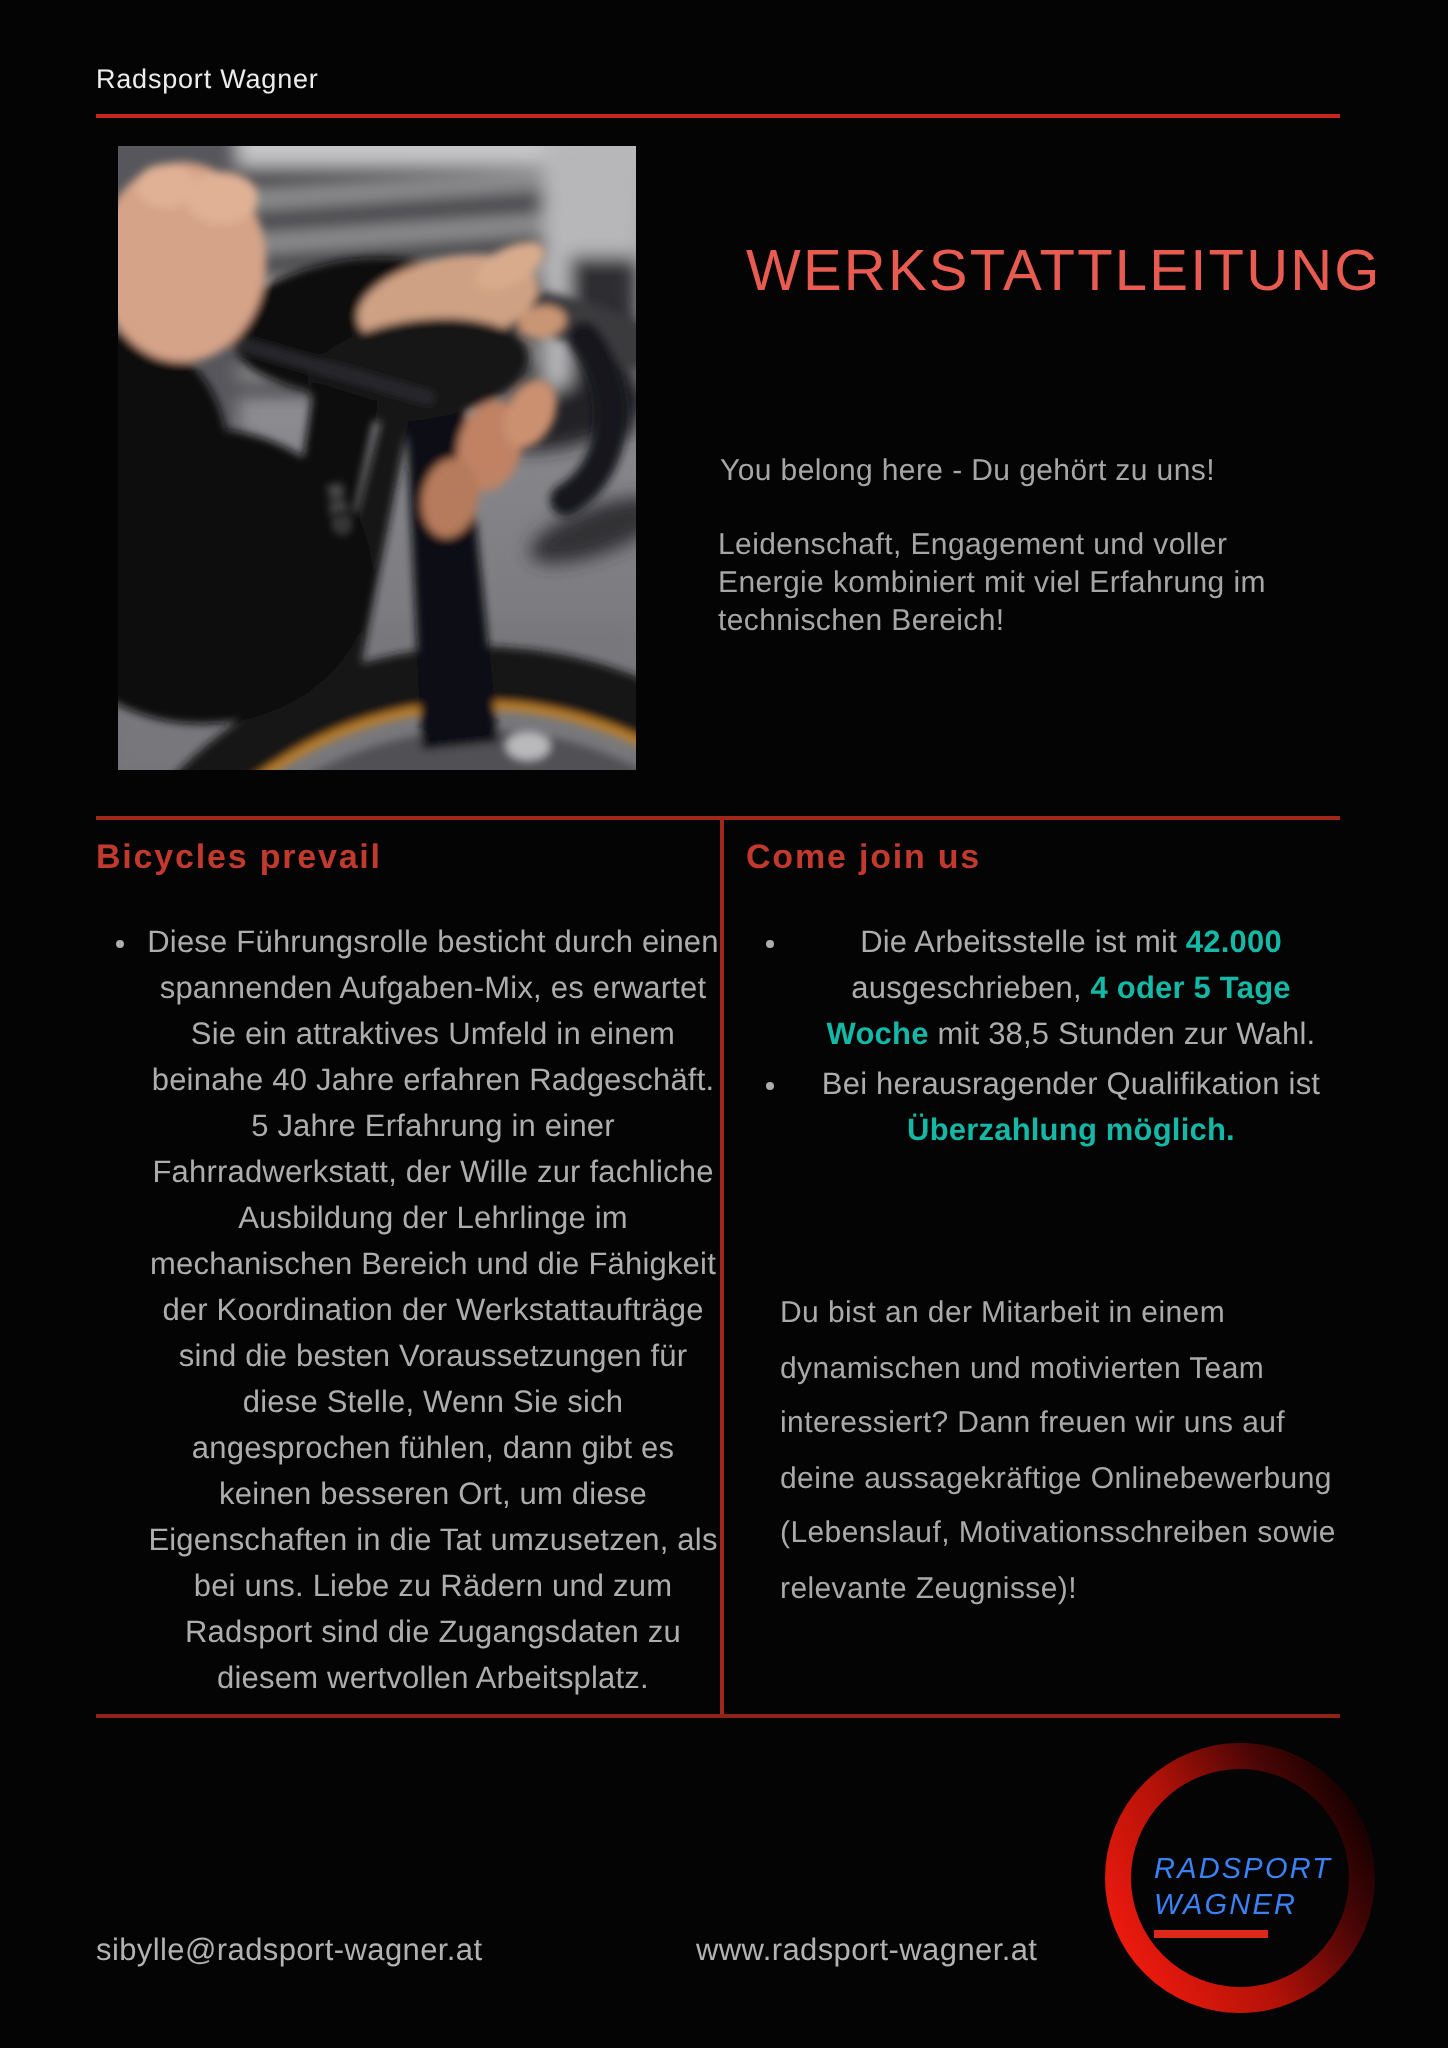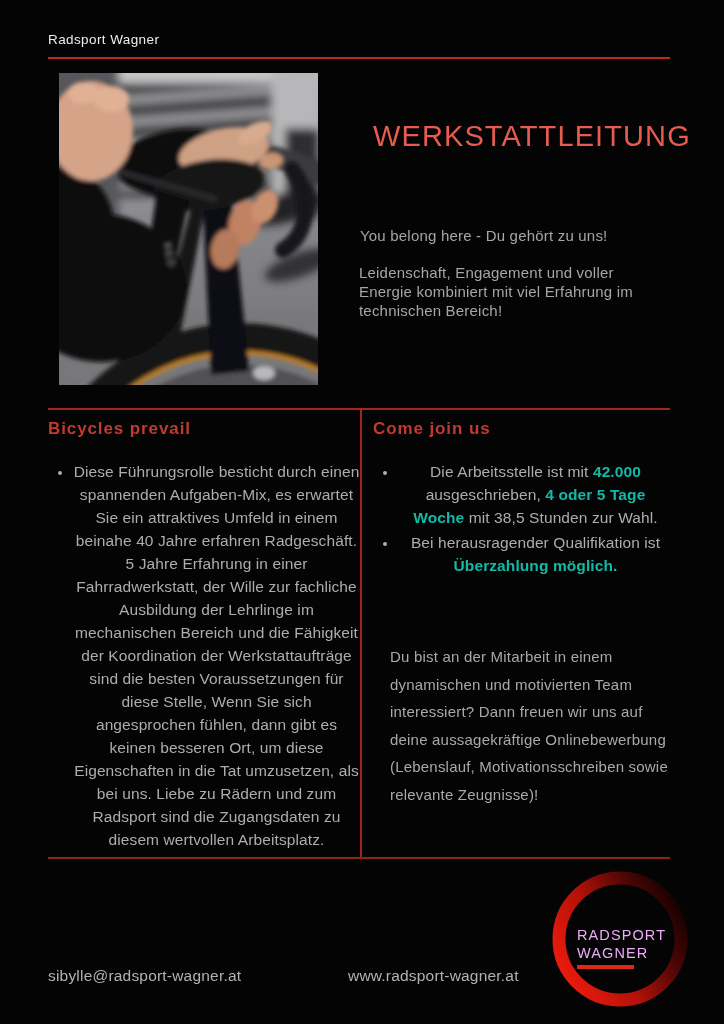--- a/index.html
+++ b/index.html
@@ -55,21 +55,21 @@
   .contact{
     position:absolute;top:967px;font-size:15.5px;color:#b2b2b2;letter-spacing:.2px;
     text-decoration:none;
   }
   .email{left:48px;}
   .website{left:348px;}
 
   .logo{position:absolute;left:549px;top:868px;width:142px;height:142px;}
   .logo svg{position:absolute;left:0;top:0;}
   .logo-text{position:absolute;left:28px;top:59px;}
-  .logo-line{font-size:14.5px;letter-spacing:1.1px;color:#f0abfc;line-height:17.5px;}
+  .logo-line{font-size:14.5px;letter-spacing:1.1px;color:#3b82f6;line-height:17.5px;font-style:italic;}
   .logo-underline{width:57px;height:3.5px;background:#dd2718;margin-top:3px;}
 </style>
 </head>
 <body>
 
 <div class="page">
 
   <div class="brand">Radsport Wagner</div>
   <div class="rule rule-top"></div>
 

